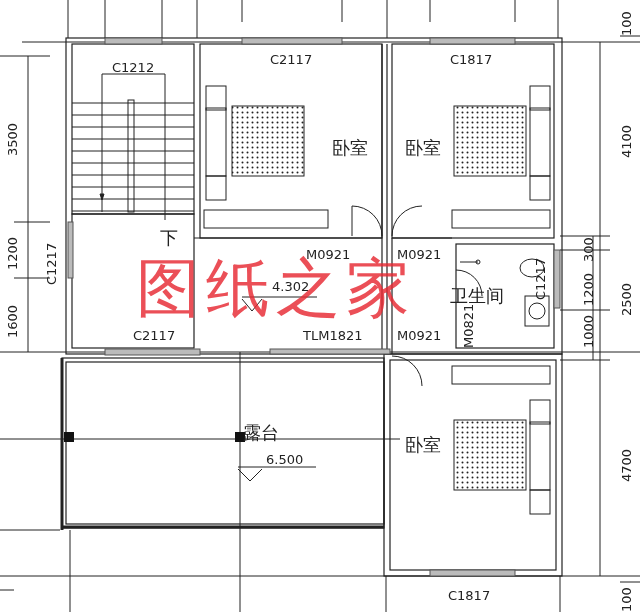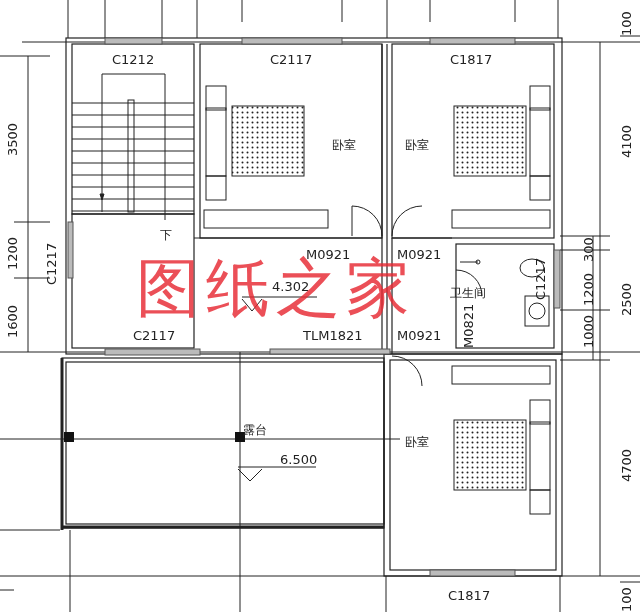--- a/index.html
+++ b/index.html
@@ -2,21 +2,21 @@
 <html><head>
 <meta charset="utf-8">
 <style>
   html, body { margin: 0; padding: 0; background: #ffffff; }
   body { width: 640px; height: 612px; overflow: hidden; position: relative; font-family: "DejaVu Sans", sans-serif; }
   svg { position: absolute; left: 0; top: 0; }
   .ln { stroke: #222; stroke-width: 1; fill: none; }
   .wall { stroke: #222; stroke-width: 1.2; fill: none; }
   .win { stroke: #555; stroke-width: 1; fill: #bbb; }
   .lbl { position: absolute; font-family: "DejaVu Sans", sans-serif; font-size: 13px; color: #222; white-space: nowrap; line-height: 1; }
-  .cn { font-size: 12px; }
+  .cn { font-size: 18px; }
   .vert { transform: rotate(-90deg); transform-origin: left top; }
   .wm { position: absolute; left: 136px; top: 256px; font-family: "DejaVu Serif", serif; font-size: 64px; color: rgba(230,40,50,0.82); letter-spacing: 6px; line-height: 1; white-space: nowrap; }
 </style>
 </head>
 <body>
 
 <svg width="640" height="612" viewBox="0 0 640 612">
 
   <g class="ln">
     <line x1="68" y1="0" x2="68" y2="38"></line>
@@ -142,21 +142,21 @@
   <rect x="235" y="432" width="10" height="10" fill="#111"></rect>
 
   <g class="ln">
     <polyline points="242,299 252,311 262,299"></polyline>
     <line x1="242" y1="297" x2="317" y2="297"></line>
     <polyline points="238,469 250,481 262,469"></polyline>
     <line x1="238" y1="467" x2="316" y2="467"></line>
   </g>
 </svg>
 
-<span class="lbl" style="left:112px;top:53px">C1212</span>
+<span class="lbl" style="left:112px;top:61px">C1212</span>
 <span class="lbl" style="left:270px;top:53px">C2117</span>
 <span class="lbl" style="left:450px;top:53px">C1817</span>
 <span class="lbl vert" style="left:45px;top:285px">C1217</span>
 <span class="lbl" style="left:133px;top:329px">C2117</span>
 <span class="lbl vert" style="left:534px;top:300px">C1217</span>
 <span class="lbl" style="left:448px;top:589px">C1817</span>
 
 <span class="lbl" style="left:306px;top:248px">M0921</span>
 <span class="lbl" style="left:397px;top:248px">M0921</span>
 <span class="lbl" style="left:397px;top:329px">M0921</span>
@@ -164,21 +164,21 @@
 <span class="lbl" style="left:303px;top:329px">TLM1821</span>
 
 <span class="lbl cn" style="left:332px;top:139px">卧室</span>
 <span class="lbl cn" style="left:405px;top:139px">卧室</span>
 <span class="lbl cn" style="left:405px;top:436px">卧室</span>
 <span class="lbl cn" style="left:450px;top:287px">卫生间</span>
 <span class="lbl cn" style="left:243px;top:424px">露台</span>
 <span class="lbl cn" style="left:160px;top:229px">下</span>
 
 <span class="lbl" style="left:272px;top:280px">4.302</span>
-<span class="lbl" style="left:280px;top:453px">6.500</span>
+<span class="lbl" style="left:266px;top:453px">6.500</span>
 
 <span class="lbl vert" style="left:6px;top:156px">3500</span>
 <span class="lbl vert" style="left:6px;top:270px">1200</span>
 <span class="lbl vert" style="left:6px;top:338px">1600</span>
 
 <span class="lbl vert" style="left:620px;top:36px">100</span>
 <span class="lbl vert" style="left:620px;top:158px">4100</span>
 <span class="lbl vert" style="left:620px;top:316px">2500</span>
 <span class="lbl vert" style="left:620px;top:482px">4700</span>
 <span class="lbl vert" style="left:620px;top:612px">100</span>

